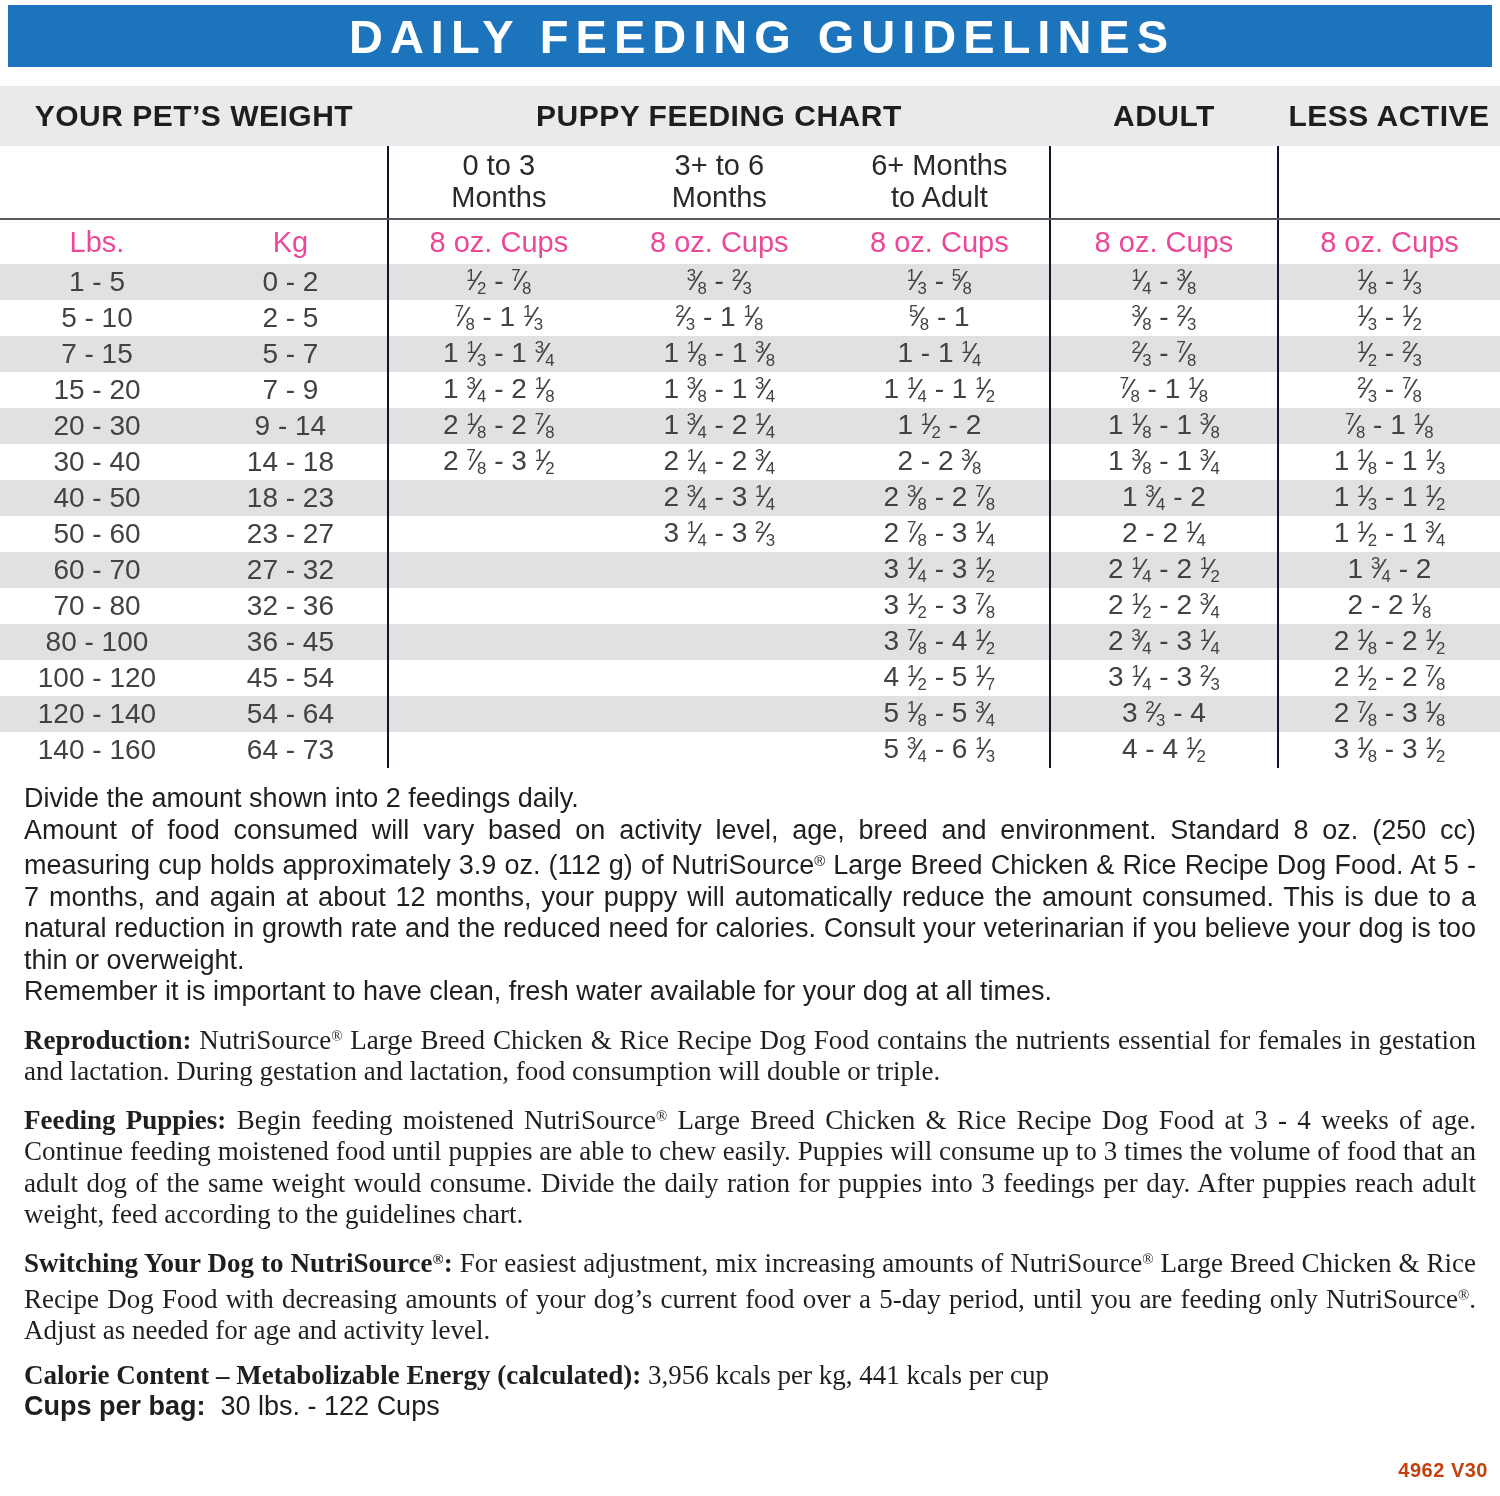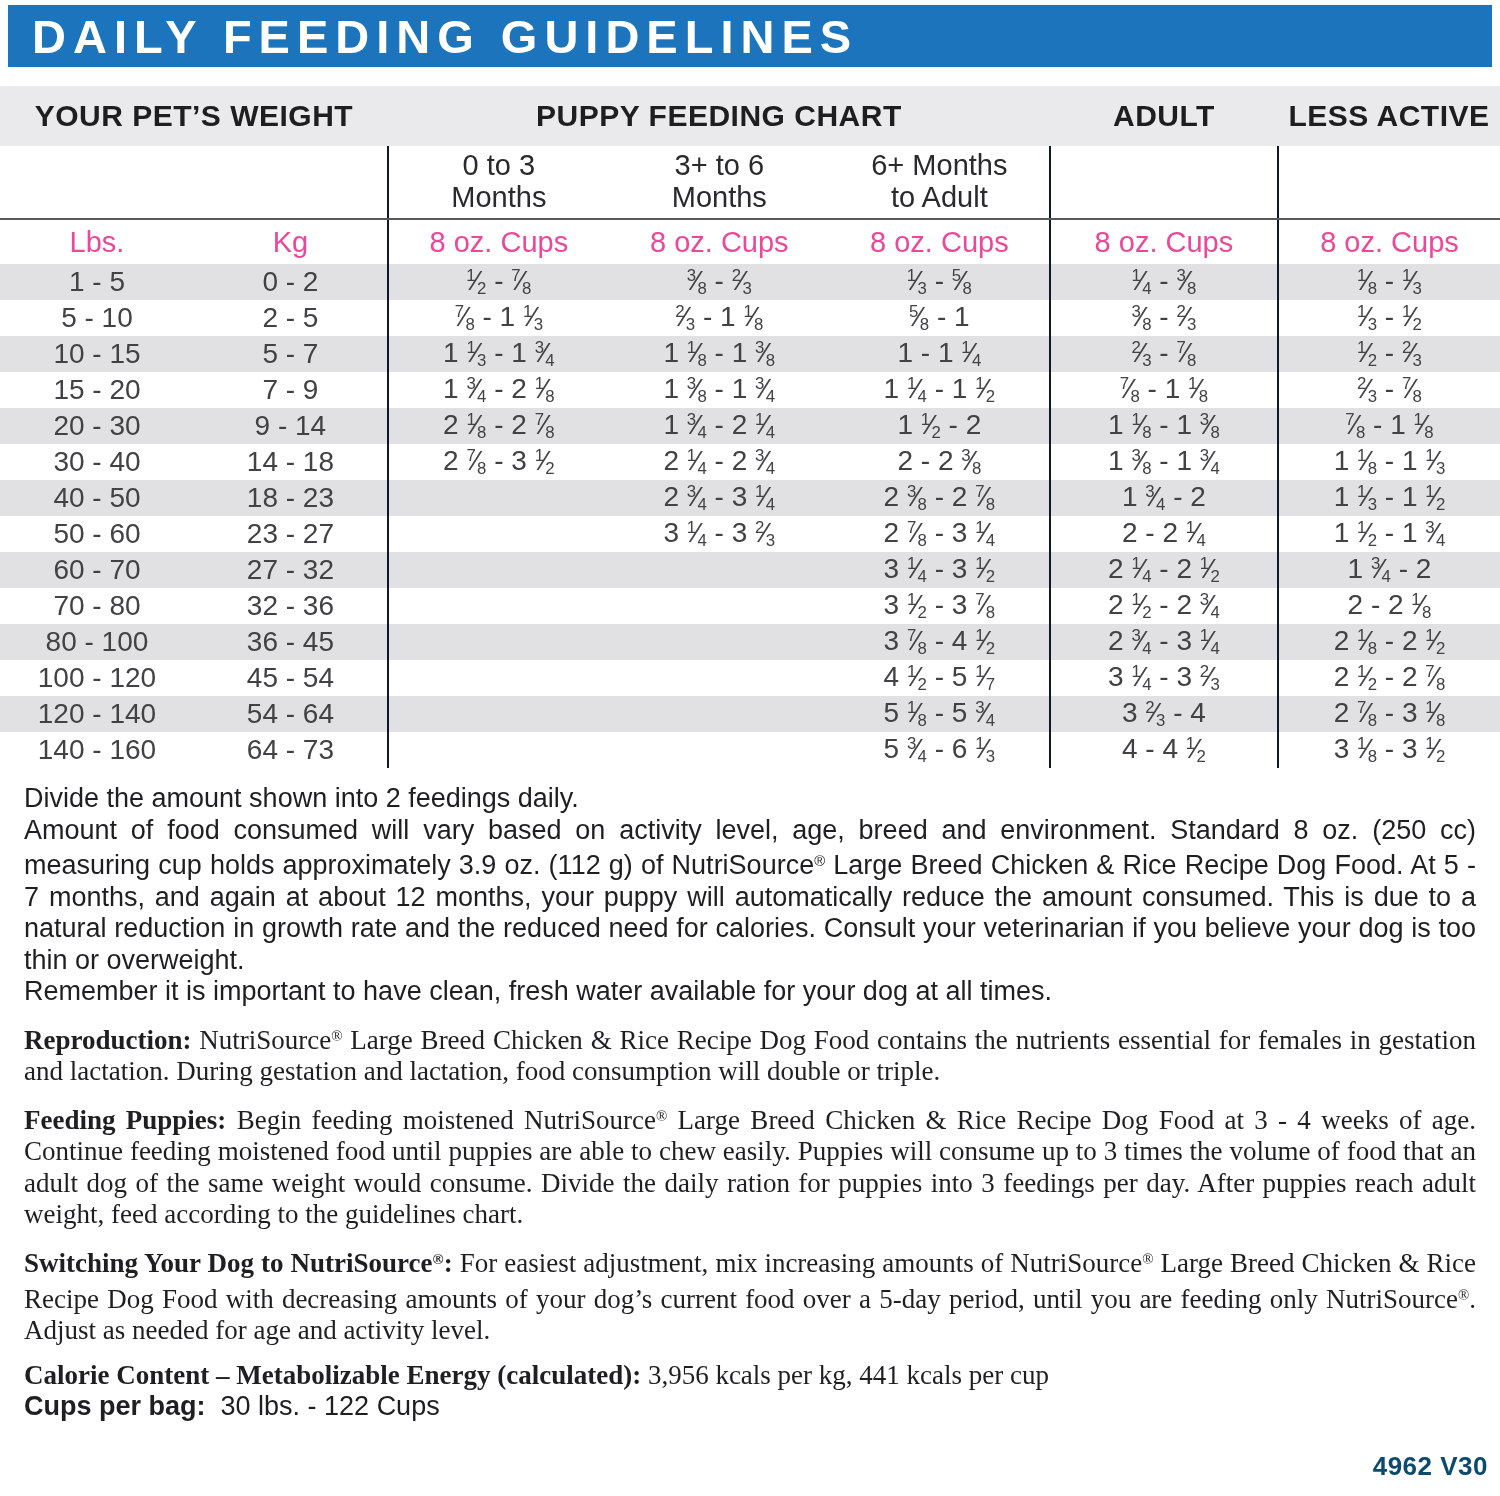--- a/index.html
+++ b/index.html
@@ -14,20 +14,21 @@
   }
   
   .titlebar {
     margin: 5px 8px 0 8px;
     height: 62px;
     background: #1c75bc;
     display: flex;
     align-items: center;
     padding-left: 24px;
     box-sizing: border-box;
+    justify-content: center;
   }
   .titlebar h1 {
     margin: 0;
     font-size: 47px;
     font-weight: bold;
     color: #ffffff;
     letter-spacing: 7px;
     white-space: nowrap;
   }
   
@@ -87,23 +88,23 @@
   .notes p { margin: 0; }
   .notes p.bold { font-weight: normal; }
   .notes p.gap { margin-top: 13px; font-family: Liberation Serif, serif; }
   .notes strong { font-weight: bold; }
   .notes sup.r { font-size: 0.55em; vertical-align: 0.55em; }
   
   .code {
     position: absolute;
     right: 12px;
     bottom: 14px;
-    font-size: 26px;
+    font-size: 20px;
     font-weight: bold;
-    color: #0c4a6e;
+    color: #c2410c;
     letter-spacing: 0.5px;
     text-align: right;
   }
 </style>
 </head>
 <body>
 
 <div class="page">
 
   <header class="titlebar">
@@ -161,21 +162,21 @@
         <tr>
           <td>5 - 10</td>
           <td>2 - 5</td>
           <td class="bl"><span class="fr"><span class="nu">7</span><span class="sl">⁄</span><span class="de">8</span></span> - 1 <span class="fr"><span class="nu">1</span><span class="sl">⁄</span><span class="de">3</span></span></td>
           <td><span class="fr"><span class="nu">2</span><span class="sl">⁄</span><span class="de">3</span></span> - 1 <span class="fr"><span class="nu">1</span><span class="sl">⁄</span><span class="de">8</span></span></td>
           <td><span class="fr"><span class="nu">5</span><span class="sl">⁄</span><span class="de">8</span></span> - 1</td>
           <td class="bl"><span class="fr"><span class="nu">3</span><span class="sl">⁄</span><span class="de">8</span></span> - <span class="fr"><span class="nu">2</span><span class="sl">⁄</span><span class="de">3</span></span></td>
           <td class="bl"><span class="fr"><span class="nu">1</span><span class="sl">⁄</span><span class="de">3</span></span> - <span class="fr"><span class="nu">1</span><span class="sl">⁄</span><span class="de">2</span></span></td>
         </tr>
         <tr>
-          <td>10 - 15</td>
+          <td>7 - 15</td>
           <td>5 - 7</td>
           <td class="bl">1 <span class="fr"><span class="nu">1</span><span class="sl">⁄</span><span class="de">3</span></span> - 1 <span class="fr"><span class="nu">3</span><span class="sl">⁄</span><span class="de">4</span></span></td>
           <td>1 <span class="fr"><span class="nu">1</span><span class="sl">⁄</span><span class="de">8</span></span> - 1 <span class="fr"><span class="nu">3</span><span class="sl">⁄</span><span class="de">8</span></span></td>
           <td>1 - 1 <span class="fr"><span class="nu">1</span><span class="sl">⁄</span><span class="de">4</span></span></td>
           <td class="bl"><span class="fr"><span class="nu">2</span><span class="sl">⁄</span><span class="de">3</span></span> - <span class="fr"><span class="nu">7</span><span class="sl">⁄</span><span class="de">8</span></span></td>
           <td class="bl"><span class="fr"><span class="nu">1</span><span class="sl">⁄</span><span class="de">2</span></span> - <span class="fr"><span class="nu">2</span><span class="sl">⁄</span><span class="de">3</span></span></td>
         </tr>
         <tr>
           <td>15 - 20</td>
           <td>7 - 9</td>

